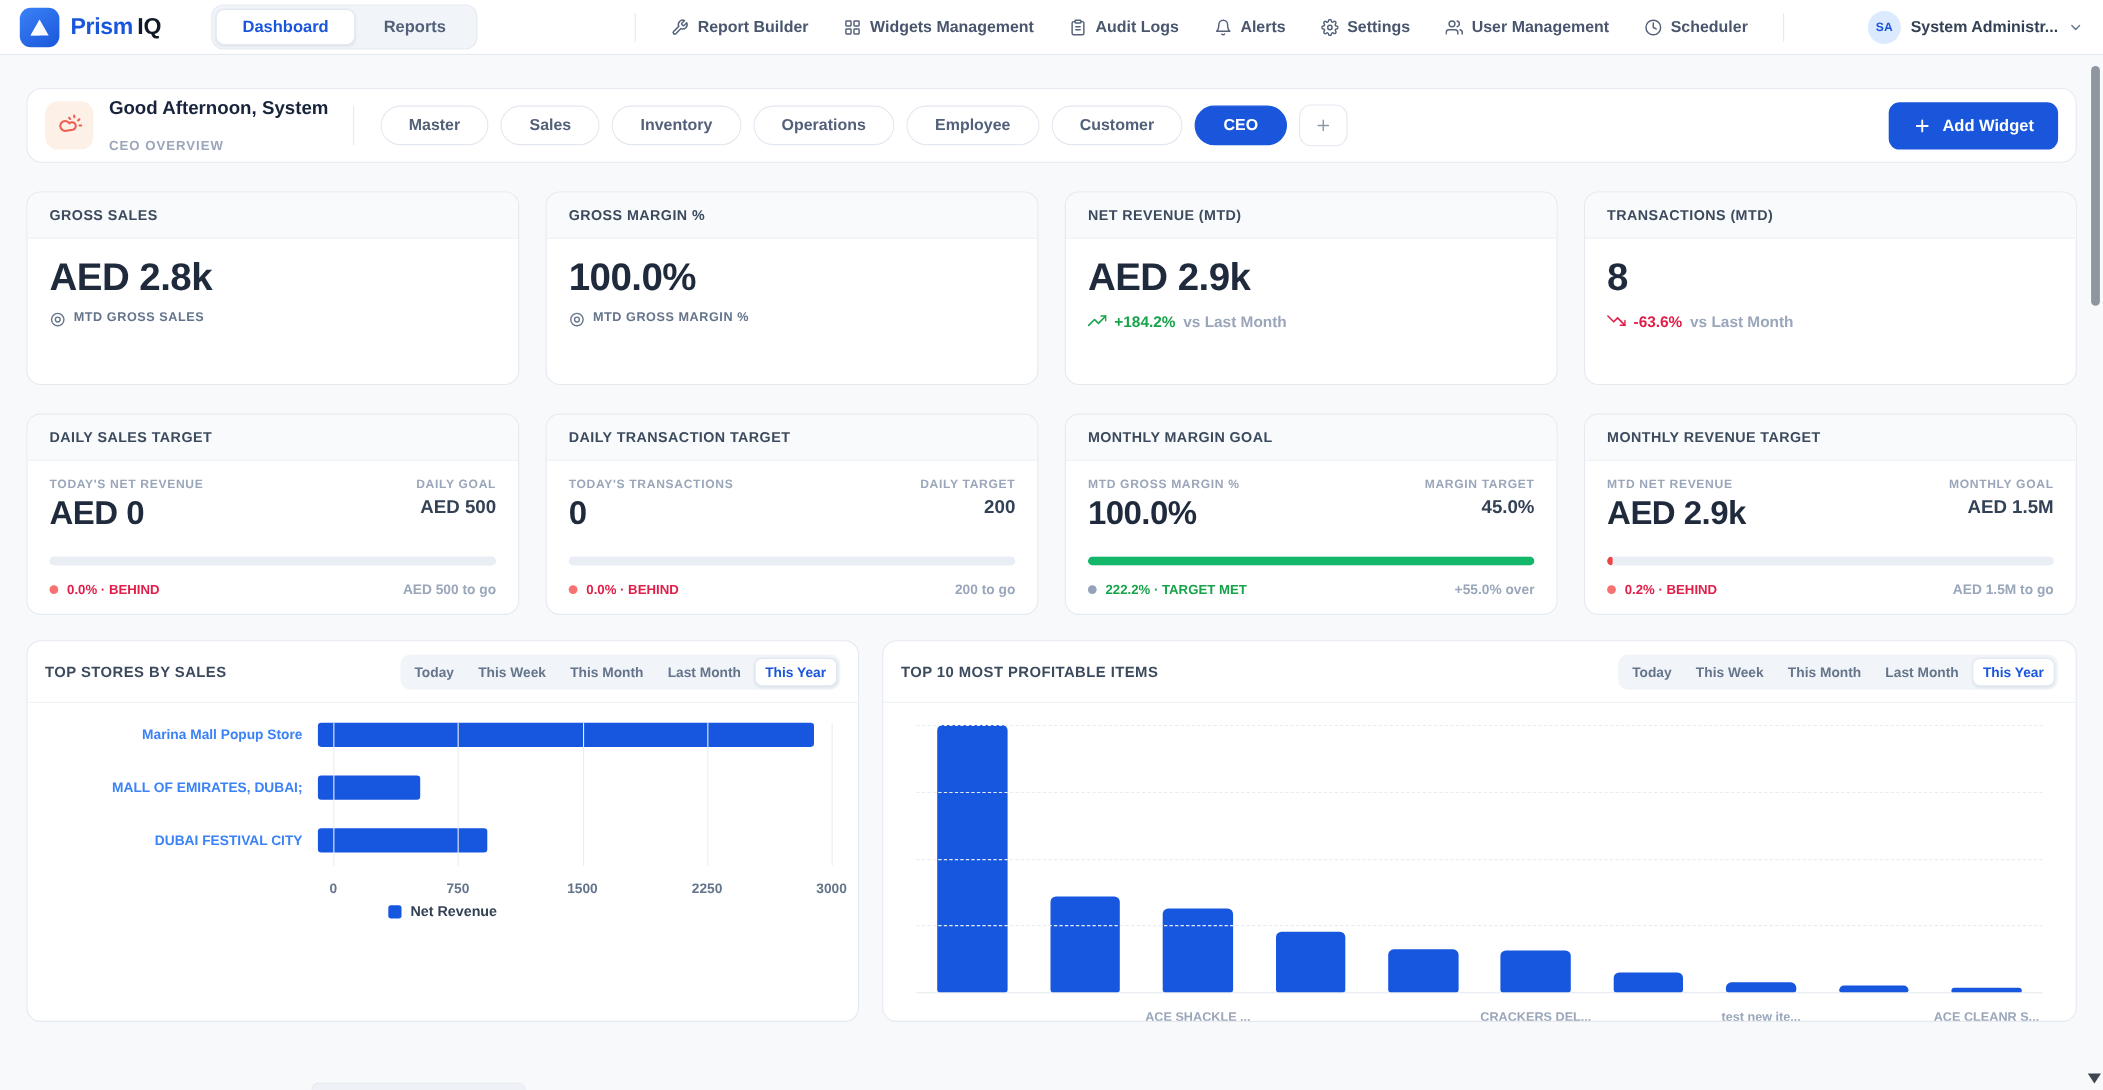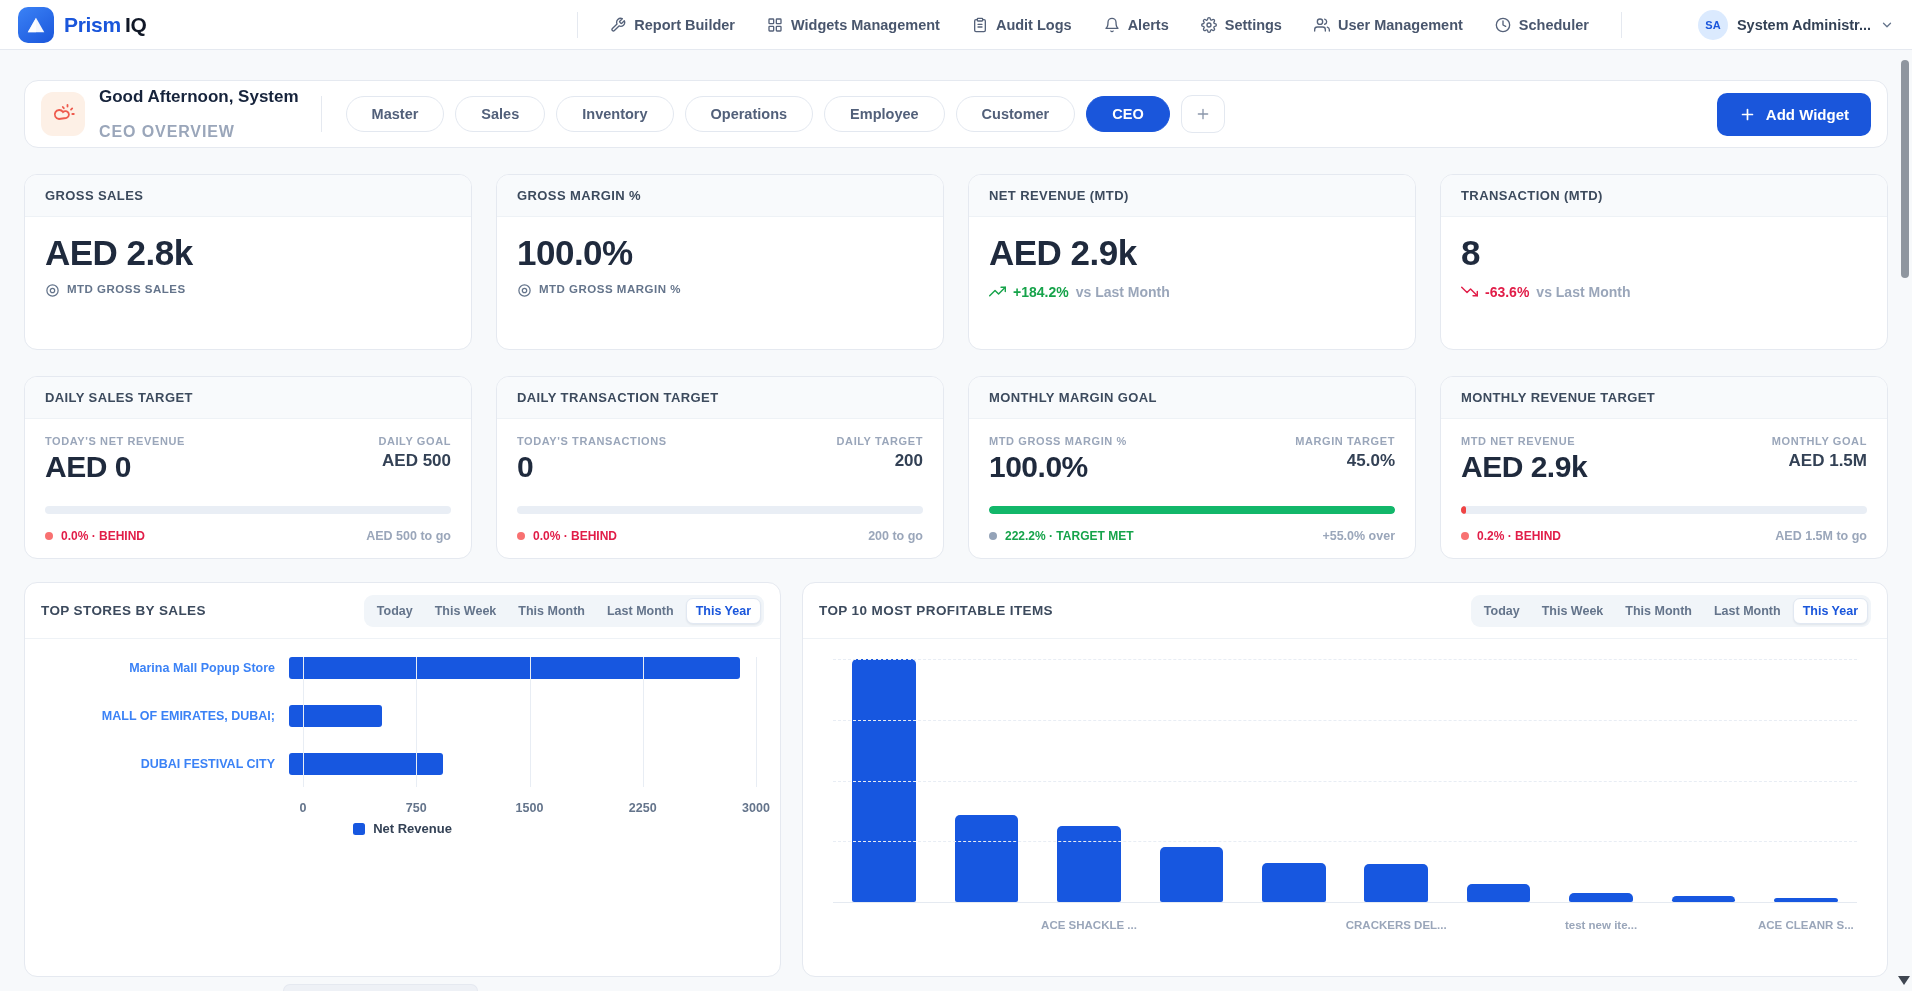--- a/index.html
+++ b/index.html
@@ -62,21 +62,21 @@
     background:#fff; border:1px solid #e5e9f0; border-radius:14px;
     height:68px; display:flex; align-items:center; padding:0 16px;
     margin-bottom:26px;
   }
   .greet-icon {
     width:44px; height:44px; border-radius:12px; background:#fdf0e6;
     display:flex; align-items:center; justify-content:center;
   }
   .greet-text { margin-left:14px; }
   .greet-title { font-size:17px; font-weight:800; color:#16233b; }
-  .greet-sub { font-size:16px; font-weight:800; letter-spacing:.9px; color:#9aa6ba; margin-top:16px; }
+  .greet-sub { font-size:12px; font-weight:800; letter-spacing:.9px; color:#9aa6ba; margin-top:16px; }
   .greet-sep { width:1px; height:36px; background:#e5e9f0; margin:0 24px 0 22px; }
 
   .views-row { display:flex; align-items:center; gap:11px; }
   .view-pill {
     background:#fff; border:1px solid #e3e8f0; border-radius:20px;
     padding:9px 25px; font-family:inherit; font-size:14.5px; font-weight:700;
     color:#52607a; cursor:pointer;
   }
   .view-pill.active { background:var(--accent); border-color:var(--accent); color:#fff; }
   .pill-plus {
@@ -132,21 +132,21 @@
   .status { display:flex; align-items:center; gap:8px; font-size:12px; font-weight:800; }
   .status-dot { width:8px; height:8px; border-radius:50%; }
   .behind .status-dot { background:var(--dot_pink); }
   .behind .status-text { color:var(--negative); }
   .met .status-dot { background:var(--dot_neutral); }
   .met .status-text { color:var(--positive); }
   .remaining { font-size:12.5px; font-weight:600; color:#9aa6ba; }
 
   
   .charts-row { display:grid; grid-template-columns:757px 1fr; gap:21px; }
-  .panel { background:#fff; border:1px solid #e5e9f0; border-radius:13px; height:395px; overflow:hidden; }
+  .panel { background:#fff; border:1px solid #e5e9f0; border-radius:13px; height:347px; overflow:hidden; }
   .panel-head {
     display:flex; align-items:center; justify-content:space-between;
     padding:11px 16px; border-bottom:1px solid #eef2f6; height:56px;
   }
   .panel-title { font-size:13.5px; font-weight:800; letter-spacing:.4px; color:#3c4a5d; }
   .filter-tabs { background:#f1f5f9; border-radius:9px; padding:3px; display:flex; gap:2px; }
   .filter-tab {
     border:none; background:transparent; cursor:pointer; font-family:inherit;
     font-size:12.5px; font-weight:600; color:#64748b; padding:6px 10px; border-radius:7px;
     white-space:nowrap;
@@ -214,20 +214,24 @@
       <svg width="22" height="22" viewBox="0 0 24 24">
           <polygon points="12,4 21,20 3,20" fill="rgba(255,255,255,0.95)"></polygon>
           <polygon points="12,4 12,20 3,20" fill="rgba(255,255,255,0.7)"></polygon>
         </svg>
     </div>
     <div class="brand-text">
       <span class="b1">Prism</span><span class="b2">IQ</span>
     </div>
   </div>
 
+  <div class="main-tabs">
+    <button class="main-tab active">Dashboard</button>
+    <button class="main-tab">Reports</button>
+  </div>
 
   <div class="nav-right">
     <div class="nav-sep"></div>
 
     <div class="nav-item">
       <span>
           <svg width="16" height="16" viewBox="0 0 24 24" fill="none" stroke-width="2" stroke-linecap="round" stroke-linejoin="round">
             <path d="M14.7 6.3a1 1 0 0 0 0 1.4l1.6 1.6a1 1 0 0 0 1.4 0l3.77-3.77a6 6 0 0 1-7.94 7.94l-6.91 6.91a2.12 2.12 0 0 1-3-3l6.91-6.91a6 6 0 0 1 7.94-7.94l-3.76 3.76z"></path>
           </svg>
         </span>
@@ -404,21 +408,21 @@
                 <polyline points="17 6 23 6 23 12"></polyline>
               </svg>
             </span>
           <span class="trend-pct up">+184.2%</span>
           <span class="trend-suffix">vs Last Month</span>
         </div>
       </div>
     </div>
 
     <div class="card kpi-card">
-      <div class="card-head">TRANSACTION (MTD)</div>
+      <div class="card-head">TRANSACTIONS (MTD)</div>
       <div class="kpi-body">
         <div class="kpi-value">8</div>
         <div class="kpi-trend">
           <span>
               <svg width="17" height="17" viewBox="0 0 24 24" fill="none" stroke="#e11d48" stroke-width="2" stroke-linecap="round" stroke-linejoin="round">
                 <polyline points="23 18 13.5 8.5 8.5 13.5 1 6"></polyline>
                 <polyline points="17 18 23 18 23 12"></polyline>
               </svg>
             </span>
           <span class="trend-pct down">-63.6%</span>

